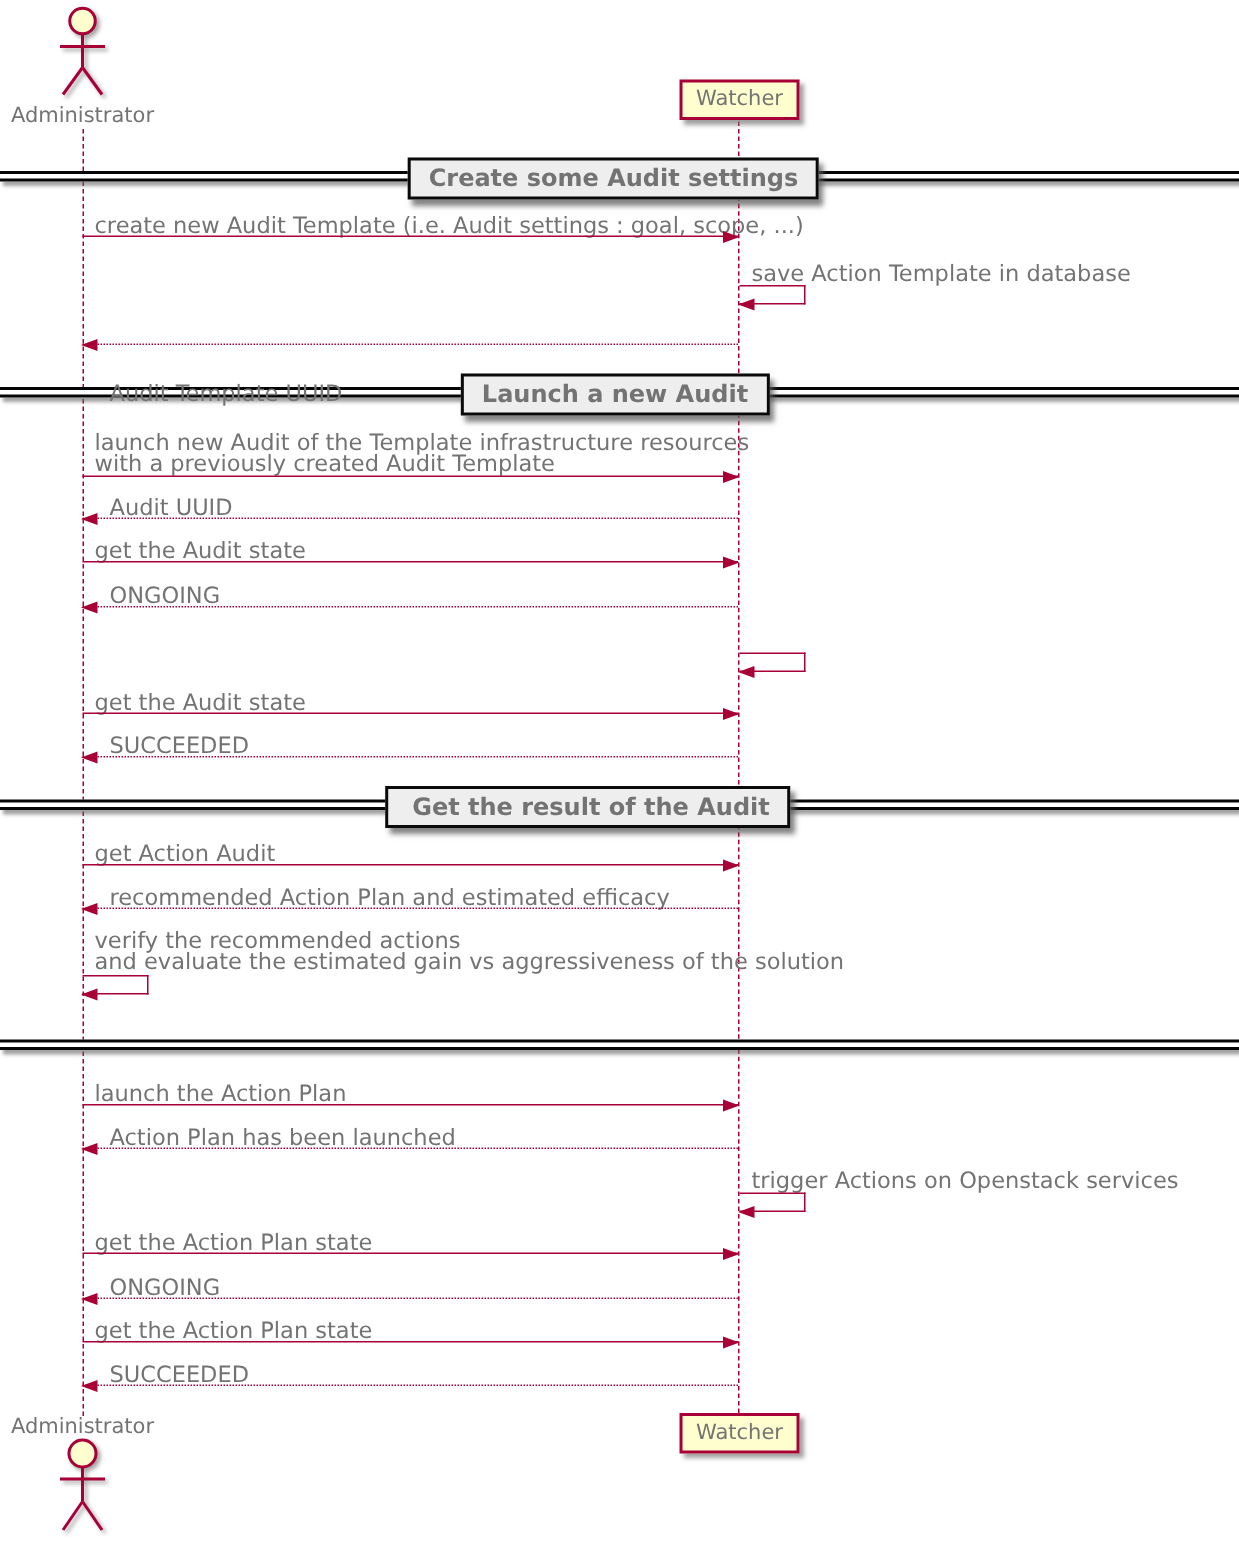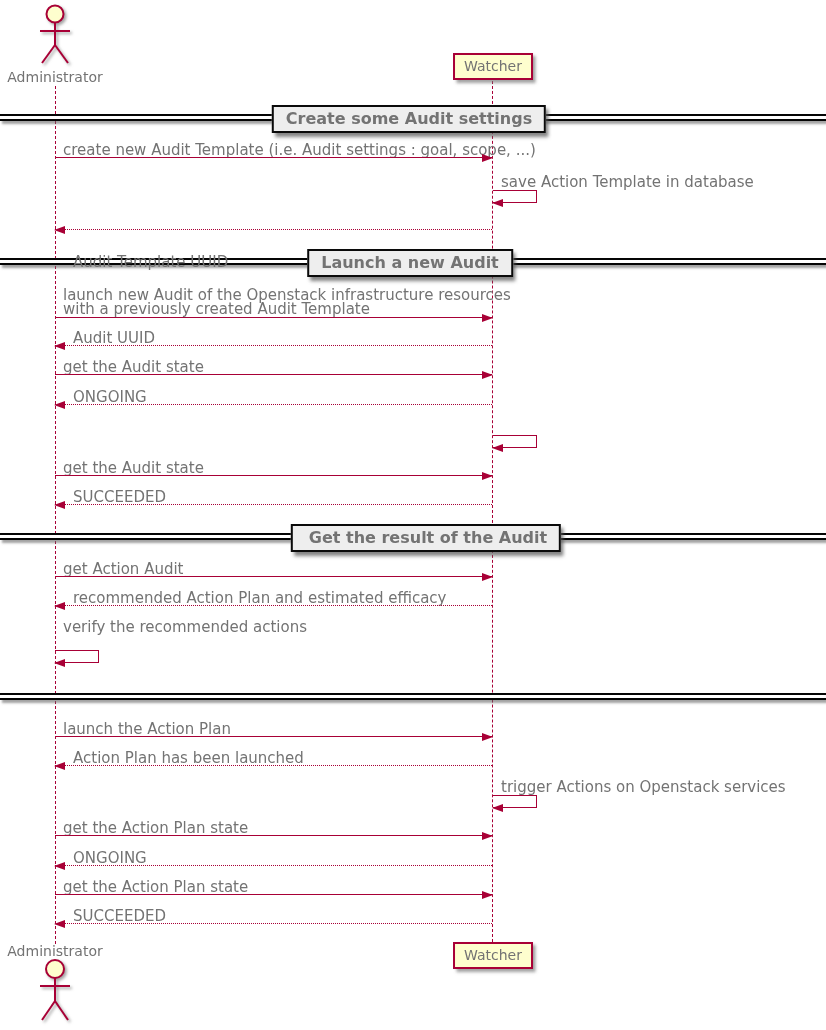--- a/index.html
+++ b/index.html
@@ -119,21 +119,21 @@
     </div>
 
   <div class="msg-label" style="left:73px;top:215px;margin-top:40px;">Audit Template UUID</div>
   <div class="arrow dotted" style="left:55px;top:229px;width:437px;">
       <i class="ah ah-left"></i>
     </div>
 
   <div class="divider-lines" style="top:258px;"></div>
   <div class="divider-label" style="left:410px;top:249px;">Launch a new Audit</div>
 
-  <div class="msg-label" style="left:63px;top:288px;">launch new Audit of the Openstack infrastructure resources</div>
+  <div class="msg-label" style="left:63px;top:288px;">launch new Audit of the Template infrastructure resources</div>
   <div class="msg-label" style="left:63px;top:302px;">with a previously created Audit Template</div>
   <div class="arrow solid" style="left:55px;top:317px;width:437px;">
       <i class="ah ah-right"></i>
     </div>
 
   <div class="msg-label" style="left:73px;top:331px;">Audit UUID</div>
   <div class="arrow dotted" style="left:55px;top:345px;width:437px;">
       <i class="ah ah-left"></i>
     </div>
 
@@ -155,33 +155,34 @@
   <div class="arrow solid" style="left:55px;top:475px;width:437px;">
       <i class="ah ah-right"></i>
     </div>
 
   <div class="msg-label" style="left:73px;top:490px;">SUCCEEDED</div>
   <div class="arrow dotted" style="left:55px;top:504px;width:437px;">
       <i class="ah ah-left"></i>
     </div>
 
   <div class="divider-lines" style="top:533px;"></div>
-  <div class="divider-label" style="left:426px;top:524px;padding-left:16px;">Get the result of the Audit</div>
+  <div class="divider-label" style="left:392px;top:524px;padding-left:16px;">Get the result of the Audit</div>
 
   <div class="msg-label" style="left:63px;top:562px;">get Action Audit</div>
   <div class="arrow solid" style="left:55px;top:576px;width:437px;">
       <i class="ah ah-right"></i>
     </div>
 
   <div class="msg-label" style="left:73px;top:591px;">recommended Action Plan and estimated efficacy</div>
   <div class="arrow dotted" style="left:55px;top:605px;width:437px;">
       <i class="ah ah-left"></i>
     </div>
 
   <div class="msg-label" style="left:63px;top:620px;">verify the recommended actions</div>
+  <div class="msg-label" style="left:63px;top:634px;">and evaluate the estimated gain vs aggressiveness of the solution</div>
   <div class="self-loop" style="left:55px;top:650px;">
       <i class="ah ah-left"></i>
     </div>
 
   <div class="divider-lines" style="top:693px;"></div>
 
   <div class="msg-label" style="left:63px;top:722px;">launch the Action Plan</div>
   <div class="arrow solid" style="left:55px;top:736px;width:437px;">
       <i class="ah ah-right"></i>
     </div>

